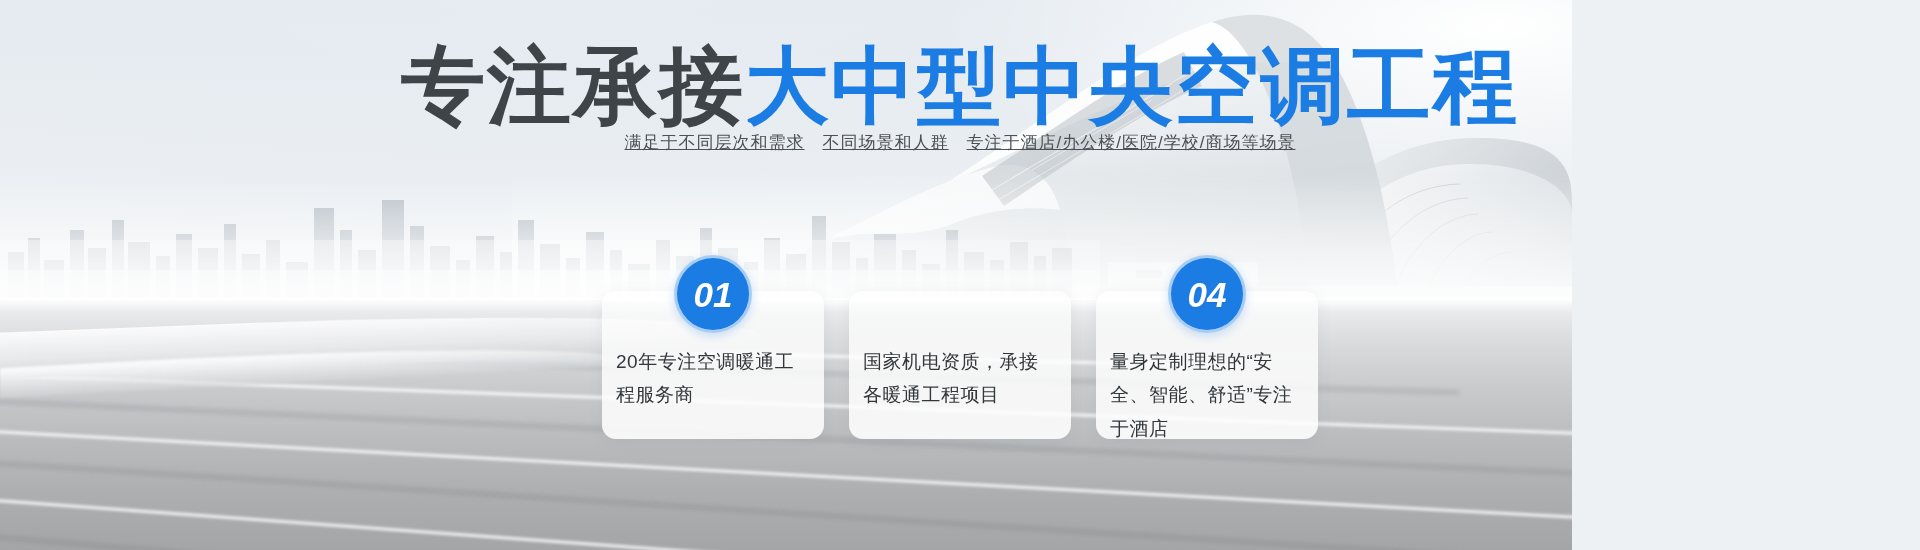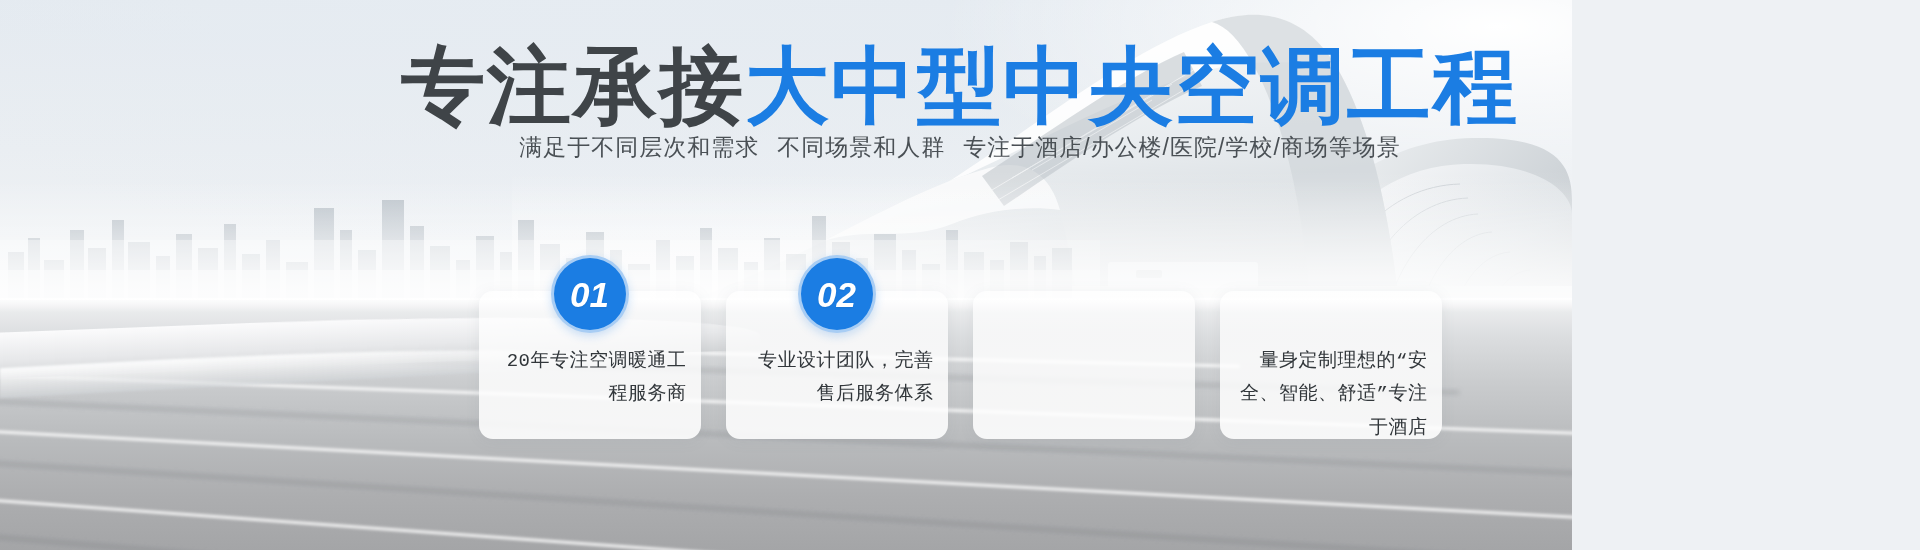--- a/index.html
+++ b/index.html
@@ -74,41 +74,41 @@
   .headline{
     position:absolute;left:0;top:44px;width:1920px;text-align:center;
     font-size:84px;line-height:1;font-weight:bold;letter-spacing:2px;
     white-space:nowrap;
   }
   .hl-dark{color:#3f4448;}
   .hl-blue{color:#1b7de3;}
 
   .subline{
     position:absolute;left:0;top:130px;width:1920px;text-align:center;
-    font-size:23px;line-height:1.5;color:#4a5055;letter-spacing:1px;
+    font-size:17px;line-height:1.5;color:#4a5055;letter-spacing:1px;
     white-space:nowrap;
+    text-decoration:underline;
   }
   .subline .sep{display:inline-block;width:18px;}
 
   
   .cards{
     position:absolute;left:0;top:255px;width:1920px;height:190px;
     display:flex;justify-content:center;align-items:flex-start;gap:25px;
   }
   .card{
     position:relative;width:222px;height:148px;margin-top:36px;
     border-radius:14px;
     background:linear-gradient(180deg,rgba(255,255,255,.60) 0%,rgba(255,255,255,.80) 45%,rgba(255,255,255,.88) 100%);
     box-shadow:0 2px 14px rgba(120,130,140,.10);
   }
   .card-text{
     position:absolute;left:14px;right:14px;top:54px;
-    text-align:right;font-size:19px;line-height:1.75;color:#32373b;
+    text-align:left;font-size:19px;line-height:1.75;color:#32373b;
     letter-spacing:.5px;
-    font-family:Liberation Mono, monospace;
   }
   .badge{
     position:absolute;left:50%;top:-36px;transform:translateX(-50%);
     width:72px;height:72px;border-radius:50%;
     background:#1b7de3;
     border:3px solid rgba(255,255,255,.62);
     box-shadow:0 3px 10px rgba(27,125,227,.22);
     display:flex;align-items:center;justify-content:center;
   }
   .badge span{
@@ -294,29 +294,27 @@
 
   <div class="cards">
 
     <div class="card">
       <div class="badge">
         <span>01</span>
       </div>
       <div class="card-text">20年专注空调暖通工程服务商</div>
     </div>
 
+
+    <div class="card">
+      <div class="card-text">国家机电资质，承接各暖通工程项目</div>
+    </div>
+
     <div class="card">
       <div class="badge">
-        <span>02</span>
+        <span>04</span>
       </div>
-      <div class="card-text">专业设计团队，完善售后服务体系</div>
-    </div>
-
-    <div class="card">
-    </div>
-
-    <div class="card">
       <div class="card-text">量身定制理想的“安全、智能、舒适”专注于酒店</div>
     </div>
 
   </div>
 
 </div>
 
 </body></html>

